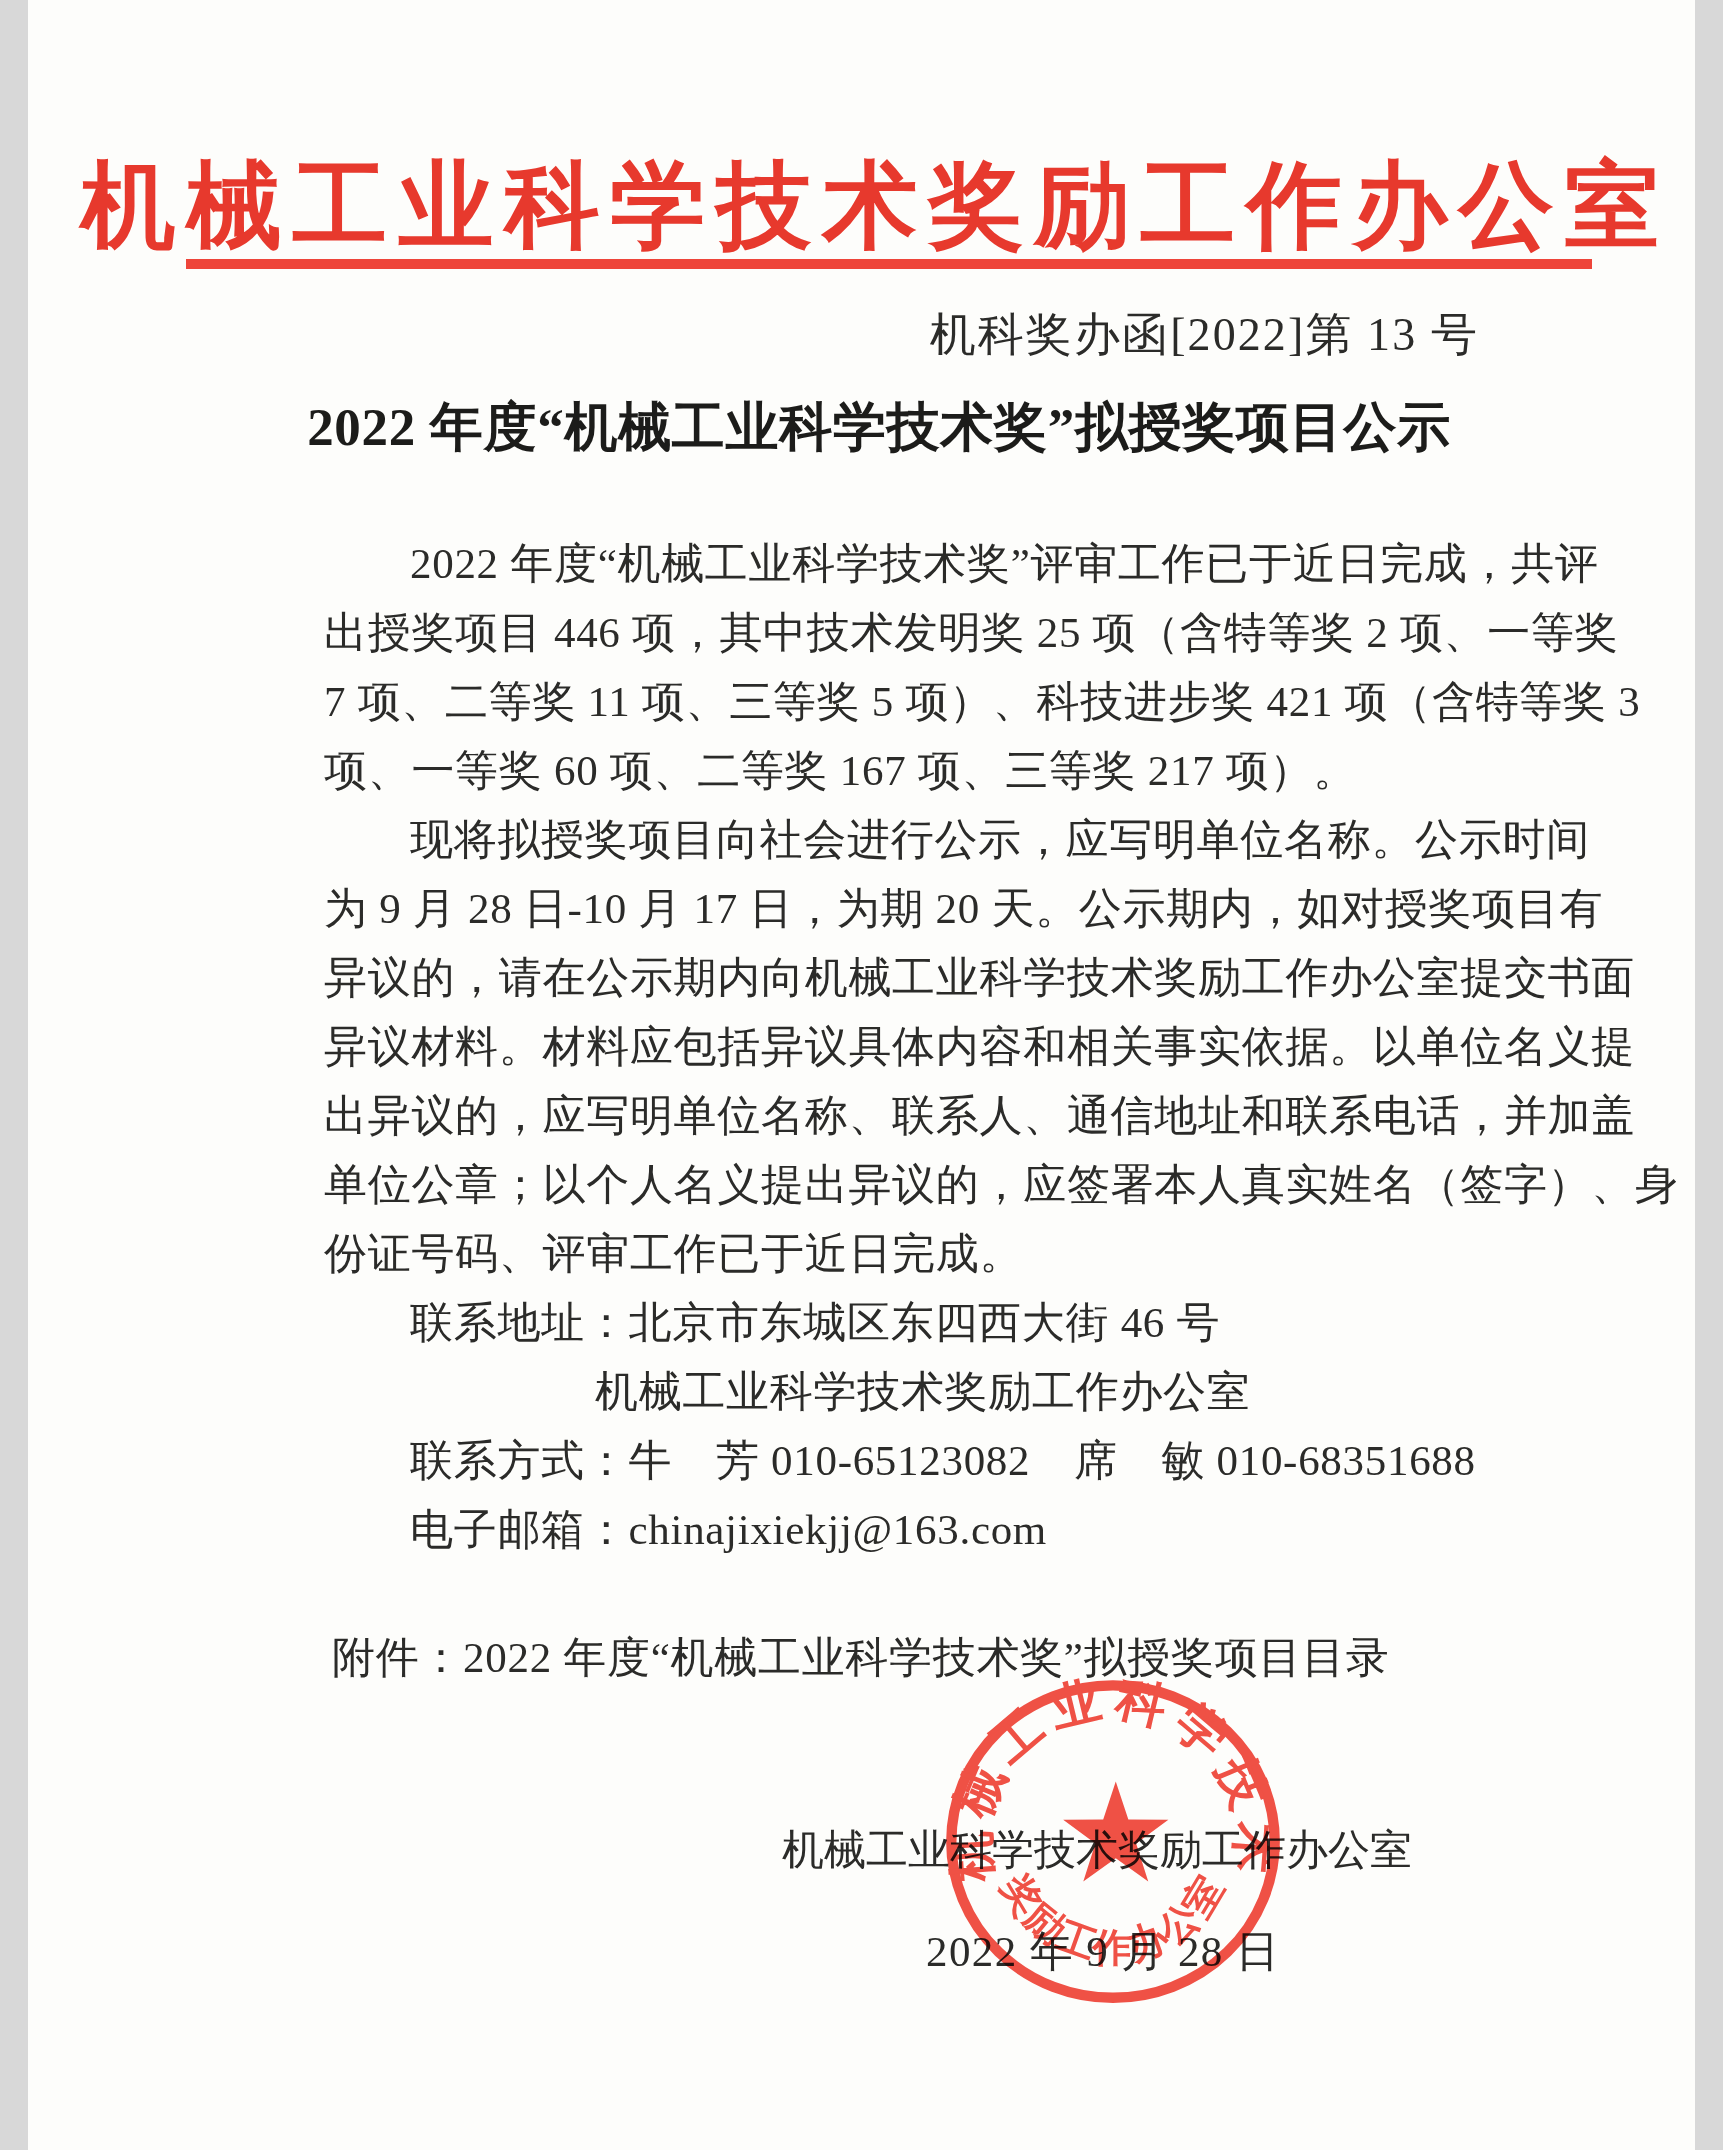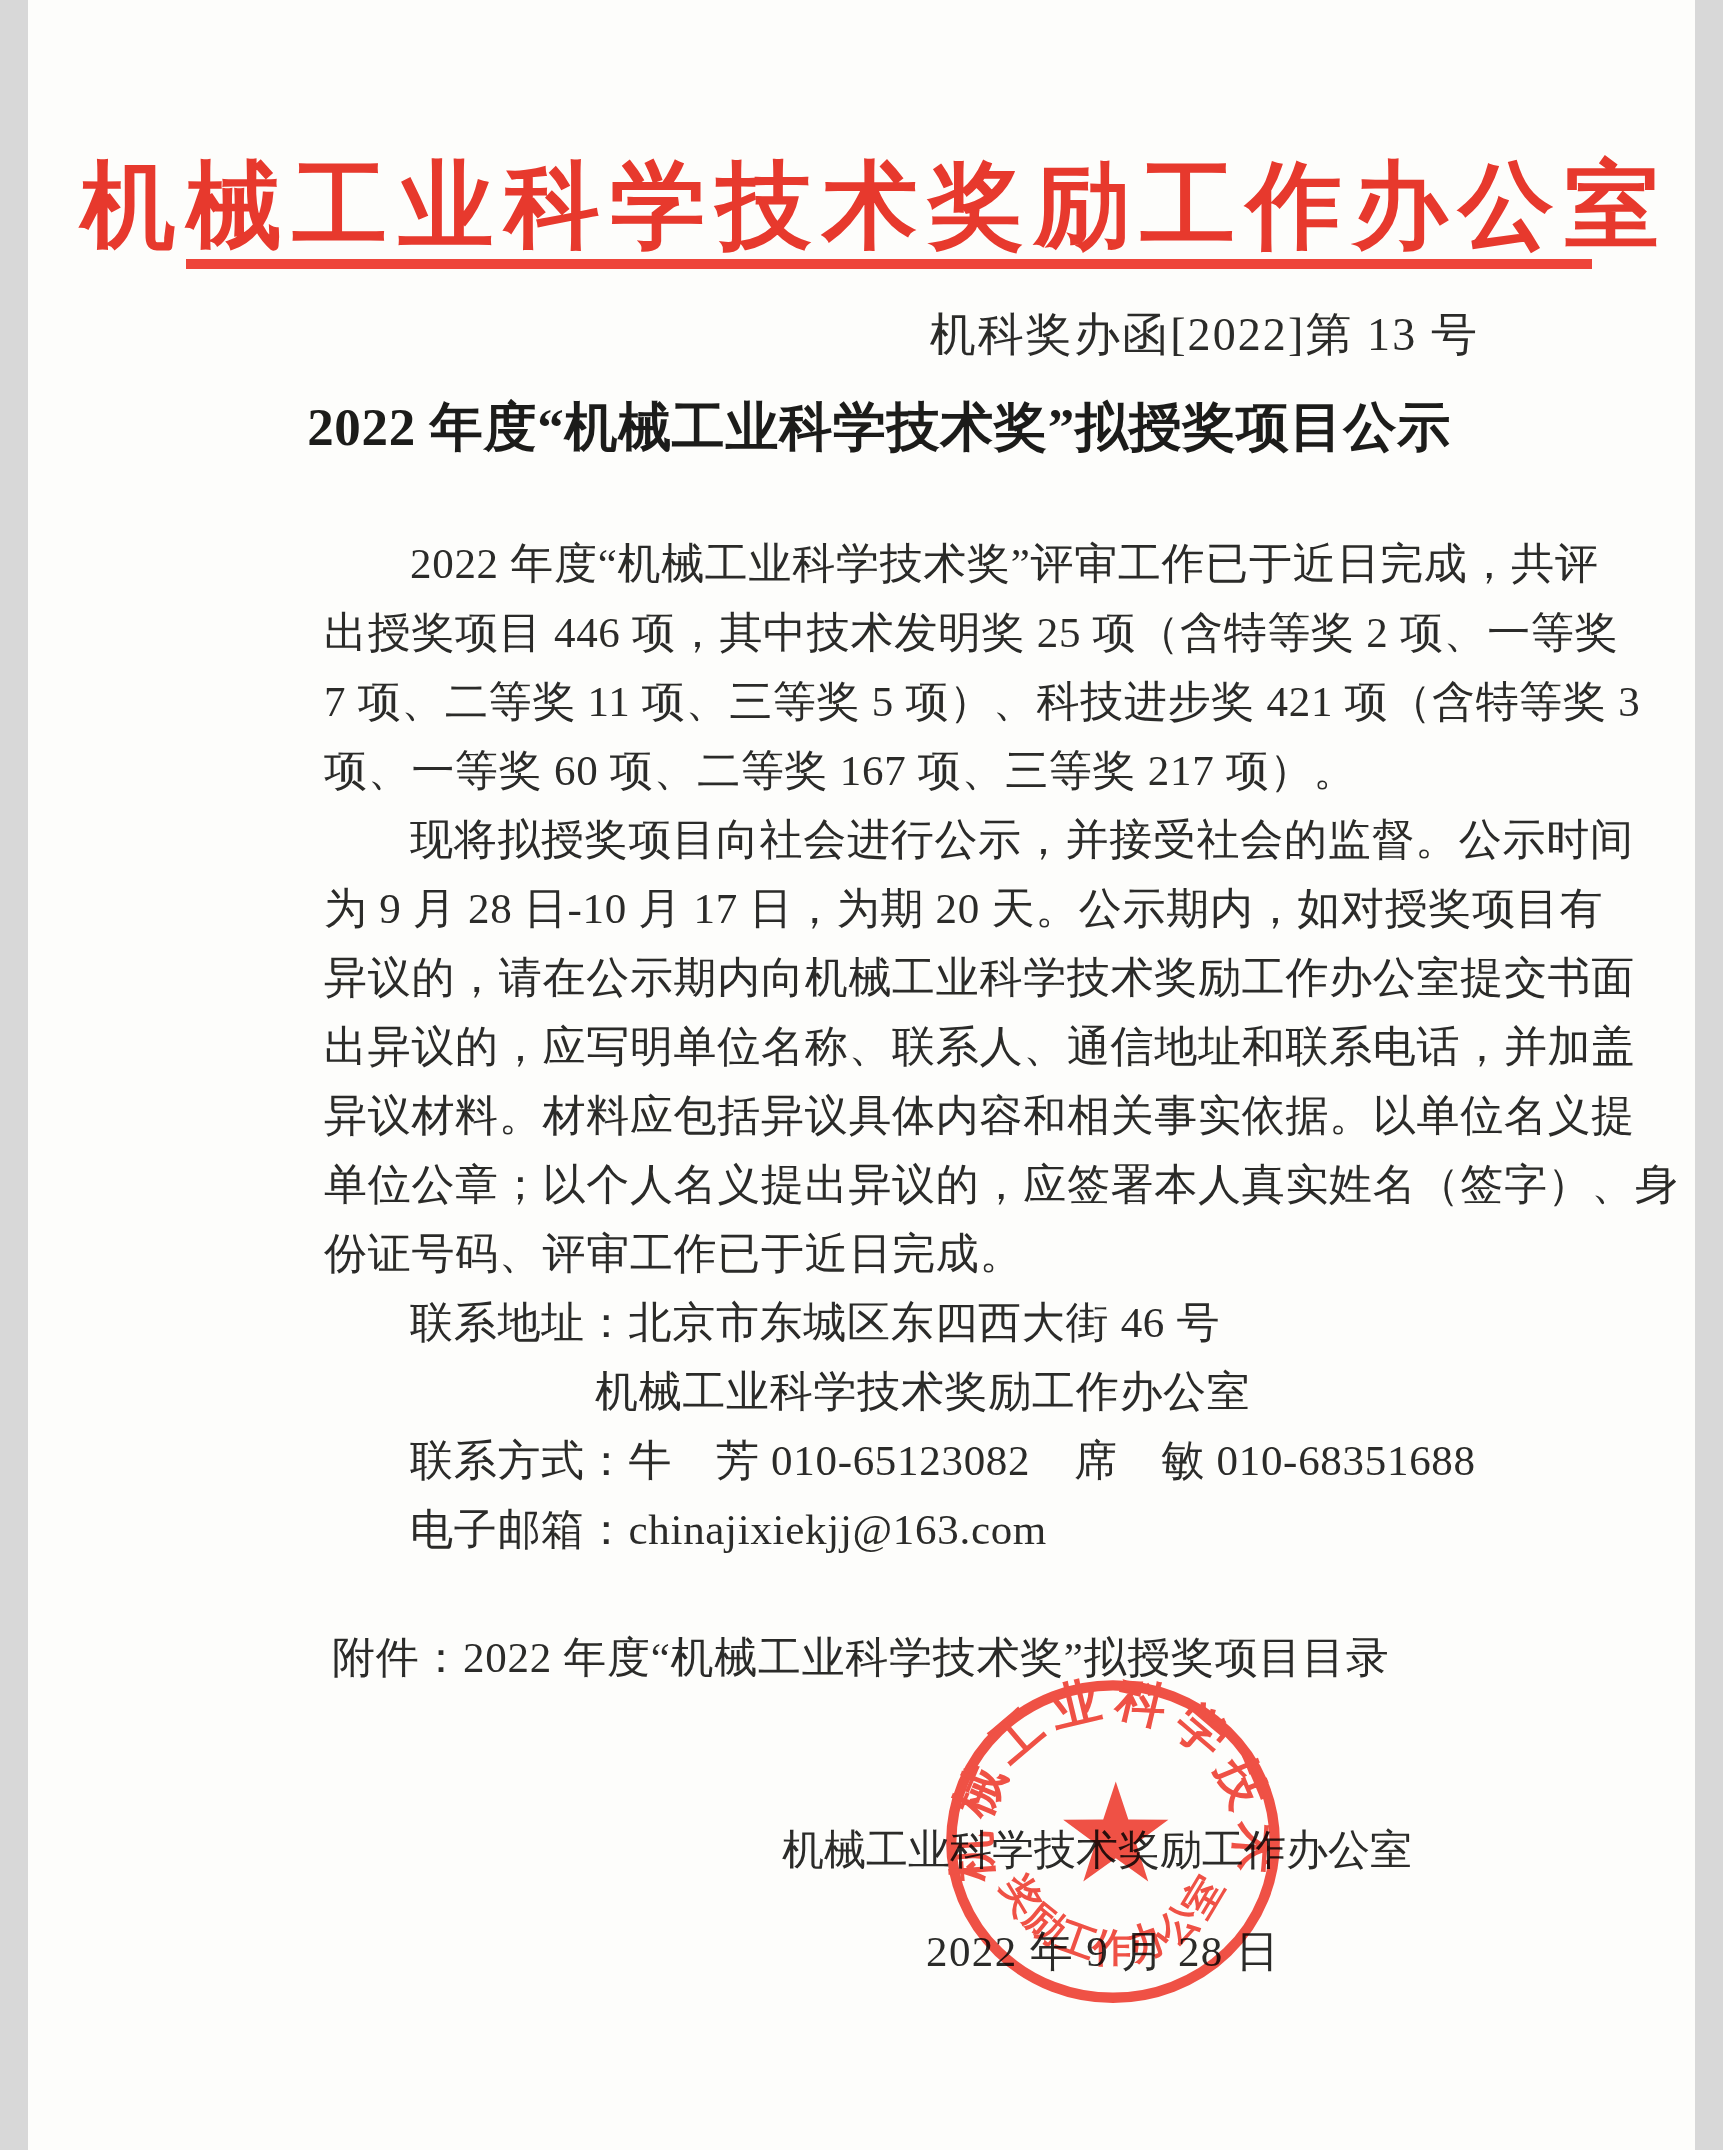--- a/index.html
+++ b/index.html
@@ -123,25 +123,25 @@
 
   <div class="doc-number">机科奖办函[2022]第 13 号</div>
 
   <div class="doc-title">2022 年度“机械工业科学技术奖”拟授奖项目公示</div>
 
   <div class="body-block" id="body-lines">
       <div class="body-line ind-2">2022 年度“机械工业科学技术奖”评审工作已于近日完成，共评</div>
       <div class="body-line">出授奖项目 446 项，其中技术发明奖 25 项（含特等奖 2 项、一等奖</div>
       <div class="body-line">7 项、二等奖 11 项、三等奖 5 项）、科技进步奖 421 项（含特等奖 3</div>
       <div class="body-line">项、一等奖 60 项、二等奖 167 项、三等奖 217 项）。</div>
-      <div class="body-line ind-2">现将拟授奖项目向社会进行公示，并接受社会的监督。公示时间</div>
+      <div class="body-line ind-2">现将拟授奖项目向社会进行公示，应写明单位名称。公示时间</div>
       <div class="body-line">为 9 月 28 日-10 月 17 日，为期 20 天。公示期内，如对授奖项目有</div>
       <div class="body-line">异议的，请在公示期内向机械工业科学技术奖励工作办公室提交书面</div>
+      <div class="body-line">异议材料。材料应包括异议具体内容和相关事实依据。以单位名义提</div>
       <div class="body-line">出异议的，应写明单位名称、联系人、通信地址和联系电话，并加盖</div>
-      <div class="body-line">异议材料。材料应包括异议具体内容和相关事实依据。以单位名义提</div>
       <div class="body-line">单位公章；以个人名义提出异议的，应签署本人真实姓名（签字）、身</div>
       <div class="body-line">份证号码、评审工作已于近日完成。</div>
       <div class="body-line ind-2">联系地址：北京市东城区东四西大街 46 号</div>
       <div class="body-line ind-6">机械工业科学技术奖励工作办公室</div>
       <div class="body-line ind-2">联系方式：牛　芳 010-65123082　席　敏 010-68351688</div>
       <div class="body-line ind-2">电子邮箱：chinajixiekjj@163.com</div>
     </div>
 
   <div class="attachment">附件：2022 年度“机械工业科学技术奖”拟授奖项目目录</div>
 

